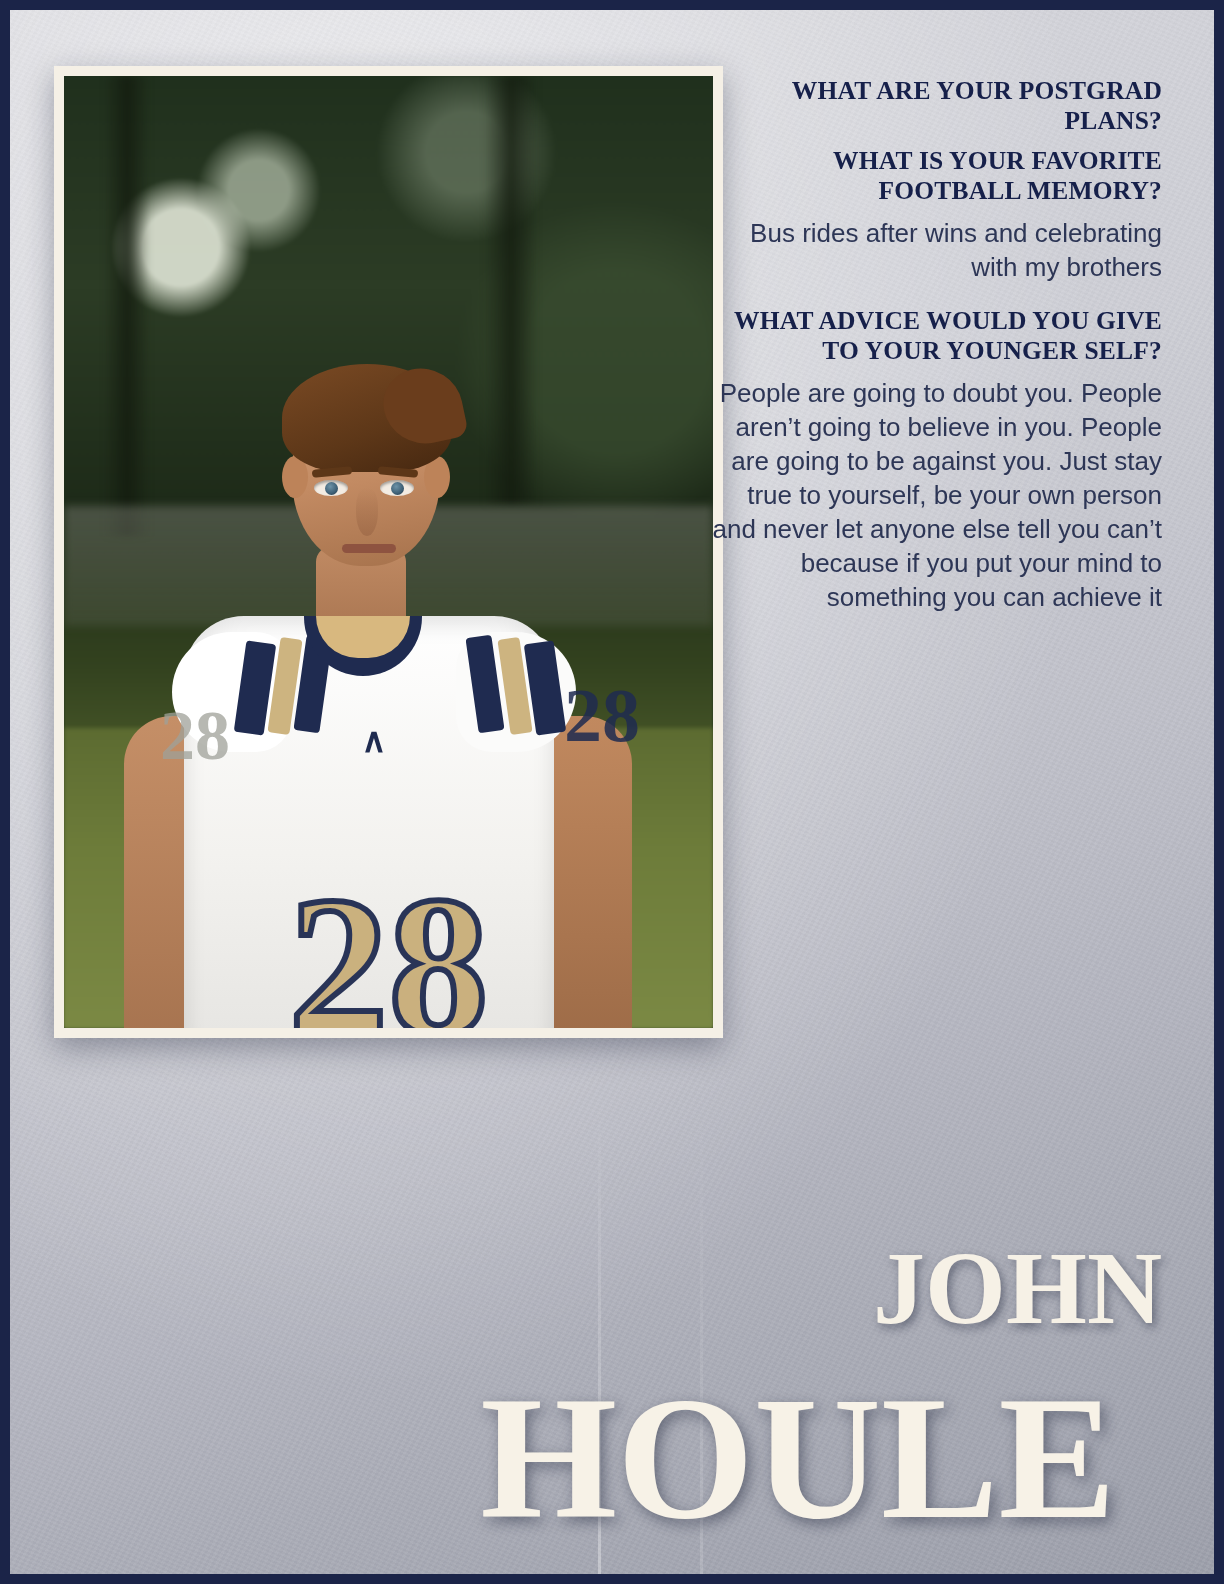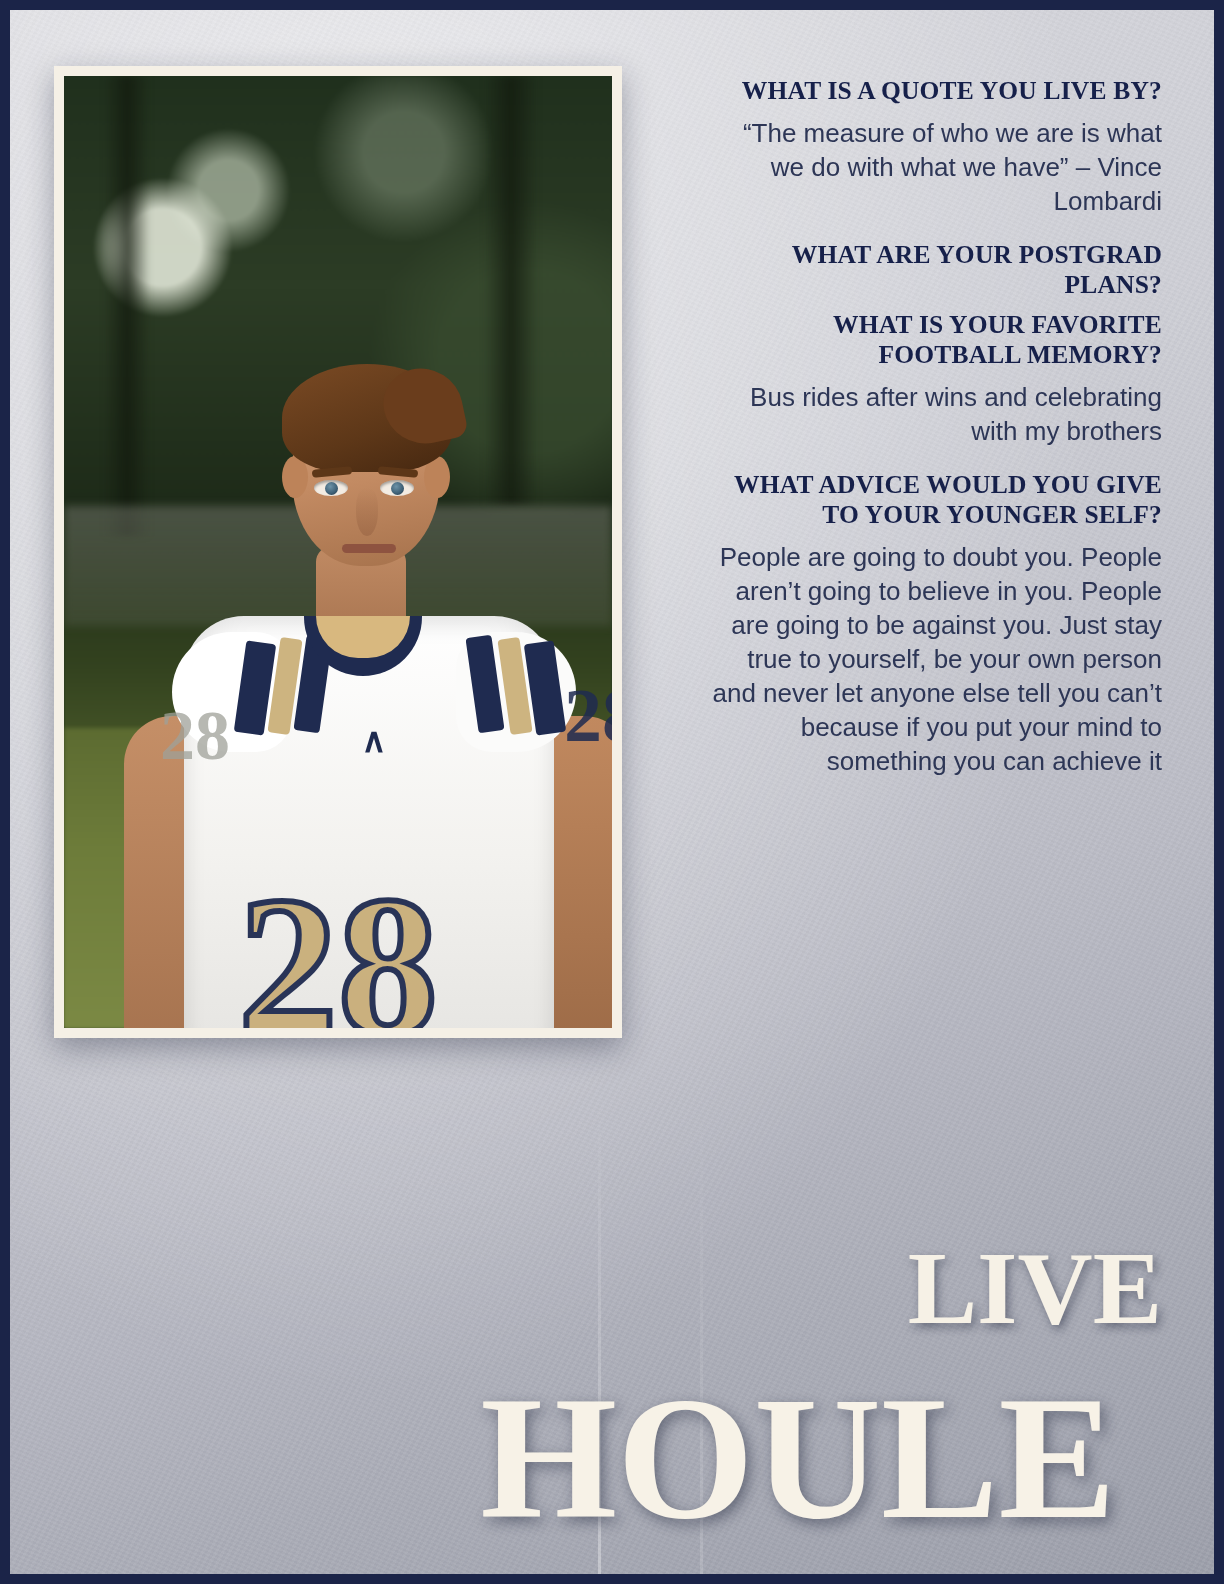--- a/index.html
+++ b/index.html
@@ -44,21 +44,21 @@
   .frame-top { left:0; top:0; width:1224px; height:10px; }
   .frame-bottom { left:0; bottom:0; width:1224px; height:10px; }
   .frame-left { left:0; top:0; width:10px; height:1584px; }
   .frame-right { right:0; top:0; width:10px; height:1584px; }
 
   
   .photo-card {
     position: absolute;
     left: 54px;
     top: 66px;
-    width: 568px;
+    width: 669px;
     height: 972px;
     background: #f5f0e6;
     padding: 10px;
     box-sizing: border-box;
     box-shadow: 0 10px 28px rgba(20,26,48,0.35);
     z-index: 10;
   }
   .photo-inner {
     position: relative;
     width: 100%;
@@ -394,41 +394,37 @@
 
     
     
     
     
     
   </div>
 
   <div class="col">
 
-    <div class="blk">
-      <p class="q">WHAT IS A QUOTE YOU LIVE BY?</p>
-      <p class="a">“The measure of who we are is what we do with what we have” – Vince Lombardi</p>
-    </div>
 
     <div class="blk">
       <p class="q">WHAT ARE YOUR POSTGRAD PLANS?</p>
     </div>
 
     <div class="blk">
       <p class="q">WHAT IS YOUR FAVORITE FOOTBALL MEMORY?</p>
       <p class="a">Bus rides after wins and celebrating with my brothers</p>
     </div>
 
     <div class="blk">
       <p class="q">WHAT ADVICE WOULD YOU GIVE TO YOUR YOUNGER SELF?</p>
       <p class="a">People are going to doubt you. People aren’t going to believe in you. People are going to be against you. Just stay true to yourself, be your own person and never let anyone else tell you can’t because if you put your mind to something you can achieve it</p>
     </div>
 
   </div>
 
-  <div class="first">LIVE</div>
+  <div class="first">JOHN</div>
   <div class="last">HOULE</div>
 
   <div class="frame-top"></div>
   <div class="frame-bottom"></div>
   <div class="frame-left"></div>
   <div class="frame-right"></div>
 </div>
 
 </body></html>

